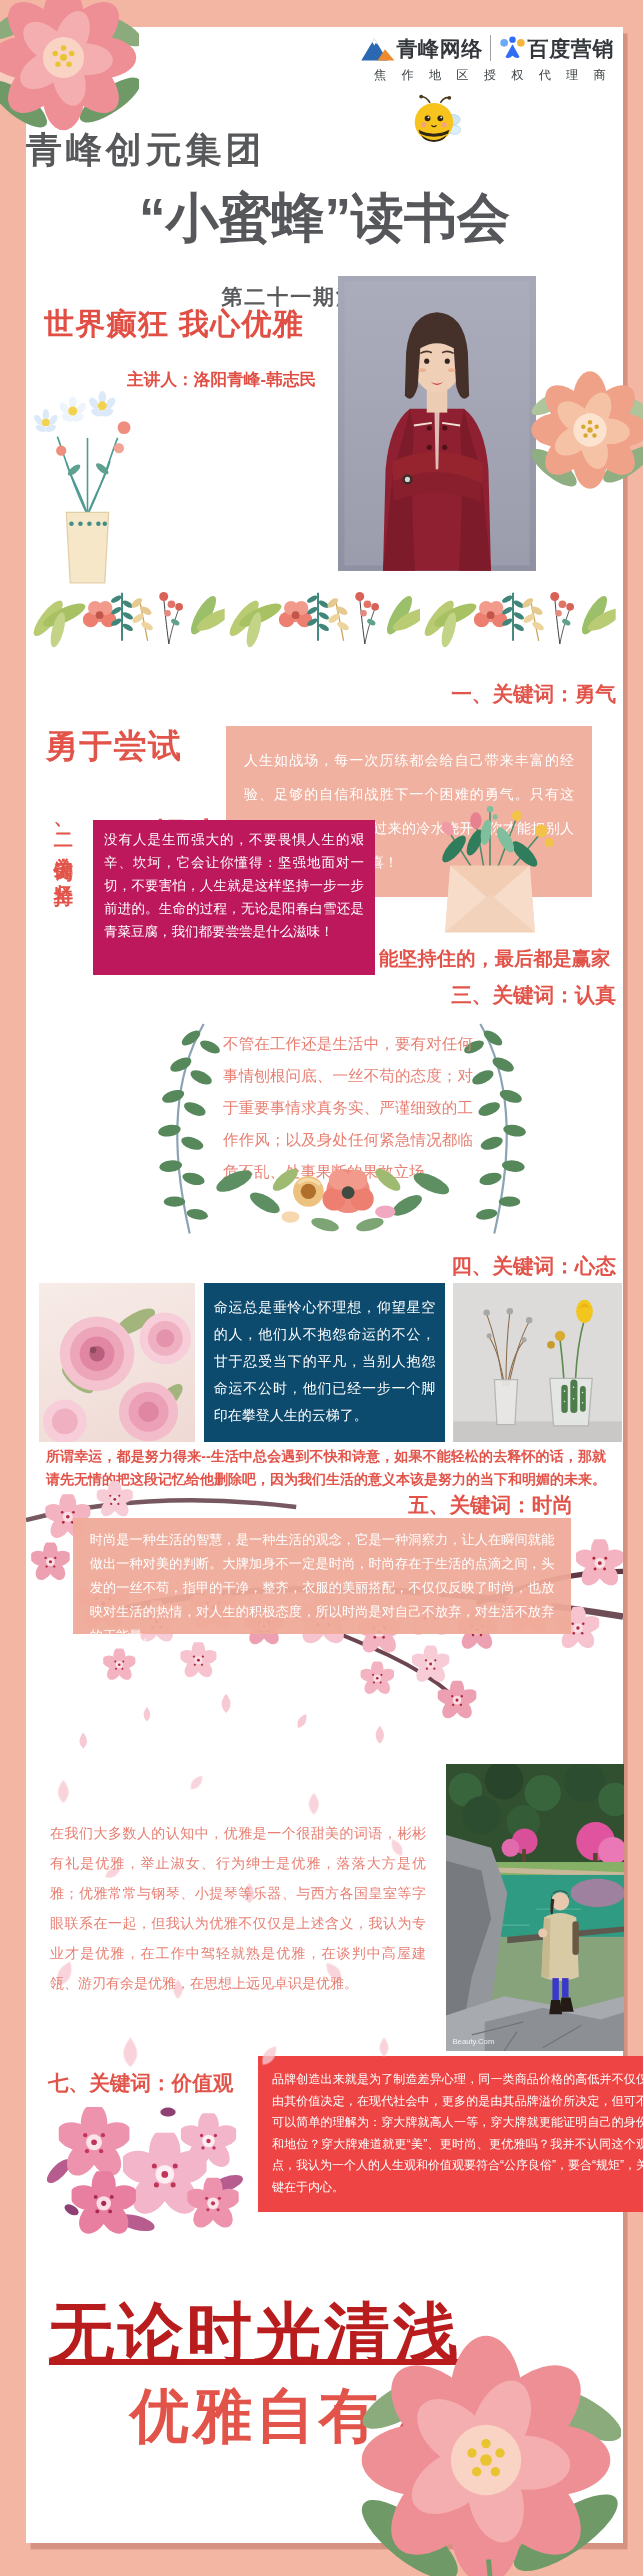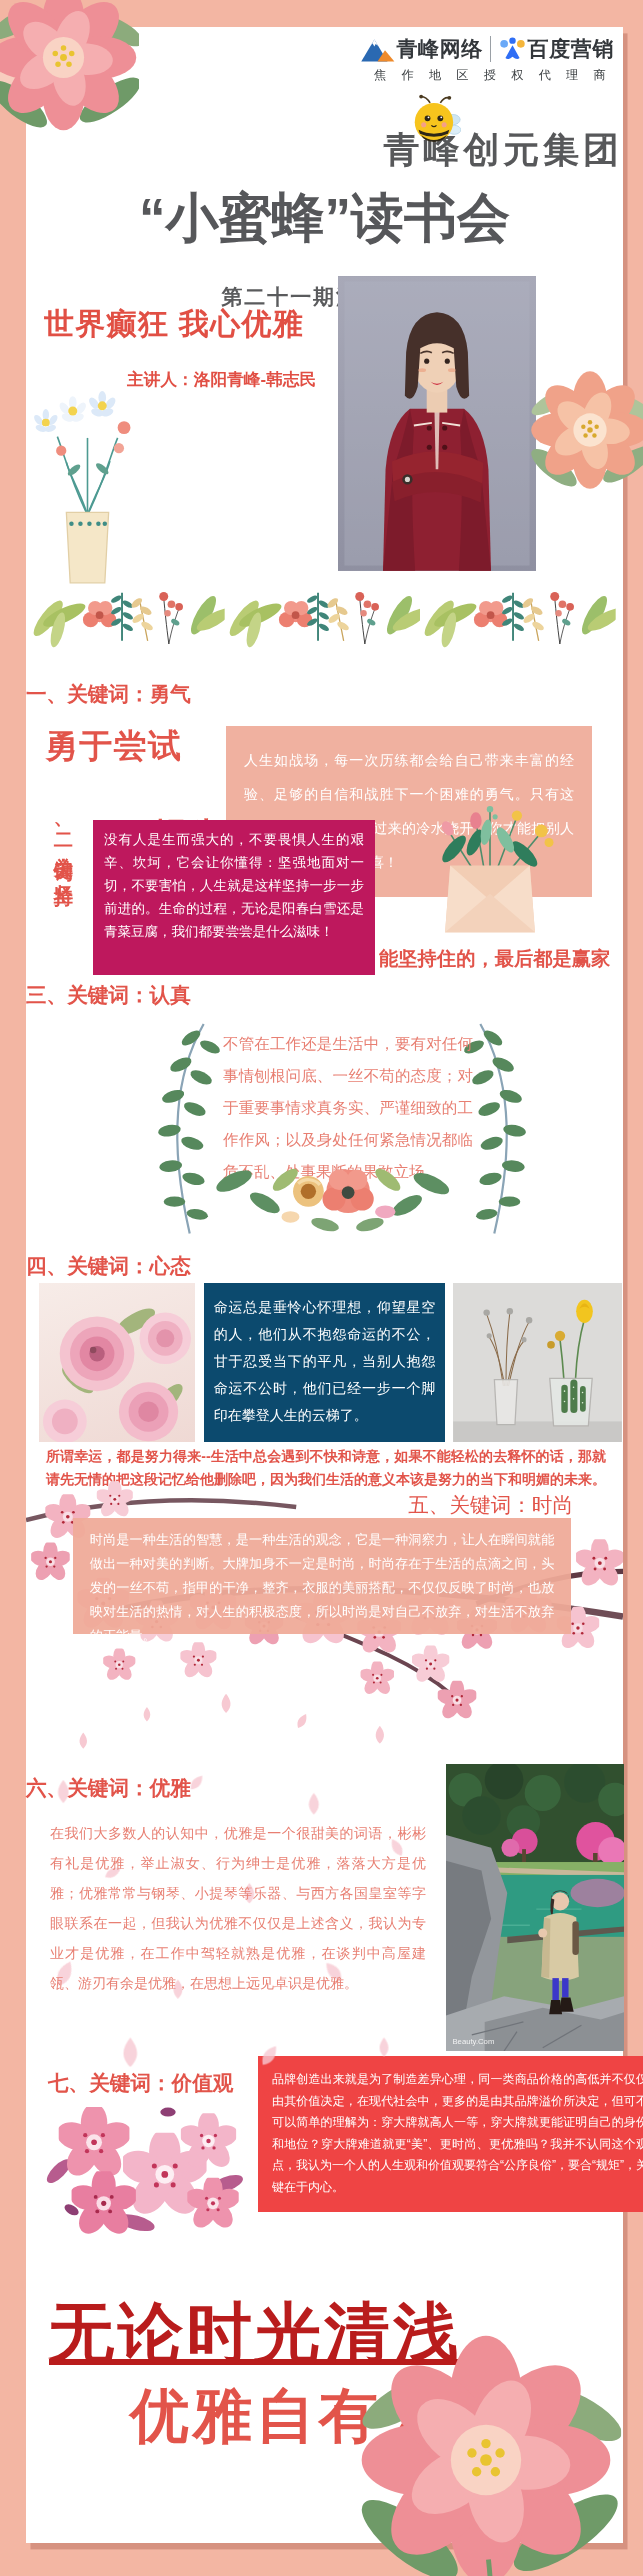--- a/index.html
+++ b/index.html
@@ -3,37 +3,37 @@
 <meta charset="utf-8">
 <style>
   html,body{margin:0;padding:0;background:#888;}
   *{box-sizing:border-box;}
   .page{position:relative;width:644px;height:2576px;margin:0 auto;background:#f3b6a3;
         overflow:hidden;font-family:"Liberation Sans","DejaVu Sans",sans-serif;}
   .abs{position:absolute;}
   .panel{left:26px;top:27px;width:597px;height:2516px;background:#ffffff;
          box-shadow:4.5px 6.4px 0 rgba(186,109,93,.5);}
   
-  .logo-row{top:35px;right:30px;display:flex;align-items:center;gap:2px;}
+  .logo-row{top:35px;right:30px;display:flex;gap:2px;}
   .brand{font-size:21px;font-weight:800;color:#33373b;letter-spacing:0.6px;}
   .logo-div{width:1.3px;height:26px;background:#9aa0a6;margin:0 5.2px;}
   .tagline{top:67px;right:30px;width:240px;font-size:12.2px;color:#3c4043;
            letter-spacing:1.25em;white-space:nowrap;overflow:hidden;}
   
-  .org-title{top:126px;left:26px;width:597px;text-align:right;font-size:36px;
+  .org-title{top:126px;left:26px;width:597px;text-align:left;font-size:36px;
              font-weight:800;color:#57585a;letter-spacing:3.9px;}
   .main-title{top:183px;left:26px;width:597px;text-align:center;font-size:53px;
               font-weight:800;color:#56575a;}
   .issue{top:283px;left:26px;width:597px;text-align:center;font-size:21px;
          color:#5a5b5d;letter-spacing:1.9px;font-weight:600;}
   .slogan{top:304px;left:44px;font-size:30px;font-weight:900;color:#e14f44;letter-spacing:1.3px;}
   .speaker{top:368px;left:127px;font-size:16.7px;font-weight:800;color:#e14f44;}
   .photo-frame{left:338px;top:276px;width:198px;height:295px;overflow:hidden;background:#9fa0af;}
   
-  .sec-title{left:26px;width:590px;text-align:left;font-size:20.6px;font-weight:800;color:#e2544a;}
+  .sec-title{left:26px;width:590px;text-align:right;font-size:20.6px;font-weight:800;color:#e2544a;}
   .body-justify{text-align:justify;}
   .block{color:#ffffff;text-align:justify;}
   
   .s1-tag{font-size:33px;font-weight:800;color:#e2544a;letter-spacing:1.3px;}
   .s1-block{left:226px;top:726px;width:366px;height:171px;background:#f0b1a0;
             padding:17.4px 18px;font-size:14px;line-height:34px;}
   
   .s2-vtitle{left:50px;top:819px;height:158px;writing-mode:vertical-rl;
              font-size:19.3px;font-weight:800;color:#e2544a;letter-spacing:1.9px;}
   .s2-block{left:93px;top:820px;width:282px;height:155px;background:#be185d;
@@ -43,21 +43,21 @@
   .s3-body{left:223px;top:1028px;width:250px;font-size:15.5px;line-height:32px;
            color:#e87f72;}
   
   .s4-photo{top:1283px;height:159px;overflow:hidden;}
   .s4-block{left:204px;top:1283px;width:241px;height:159px;background:#0c4a6e;
             padding:11px 9.7px;font-size:14px;line-height:27px;}
   .luck-note{left:46px;top:1445px;width:560px;font-size:14px;line-height:23px;
              font-weight:800;color:#e2544a;text-align:justify;}
   
   .s5-title{left:26px;top:1491px;width:547px;text-align:right;font-size:20.6px;
-            font-weight:400;color:#e2544a;}
+            font-weight:700;color:#e2544a;}
   .s5-block{left:73px;top:1518px;width:498px;height:116px;background:rgba(239,170,152,.94);
             padding:10.3px 16.7px;font-size:13.2px;line-height:24px;}
   
   .s6-body{left:50px;top:1818px;width:376px;font-size:14px;line-height:30px;color:#e87f72;}
   .s6-photo{left:446px;top:1764px;width:178px;height:287px;overflow:hidden;background:#87a37c;}
   
   .s7-title{left:48px;top:2069px;font-size:20.6px;font-weight:800;color:#e2544a;}
   .s7-block{left:258px;top:2056px;width:404px;background:#ef4444;
             padding:13px 14px;font-size:12px;line-height:21.6px;}
   

